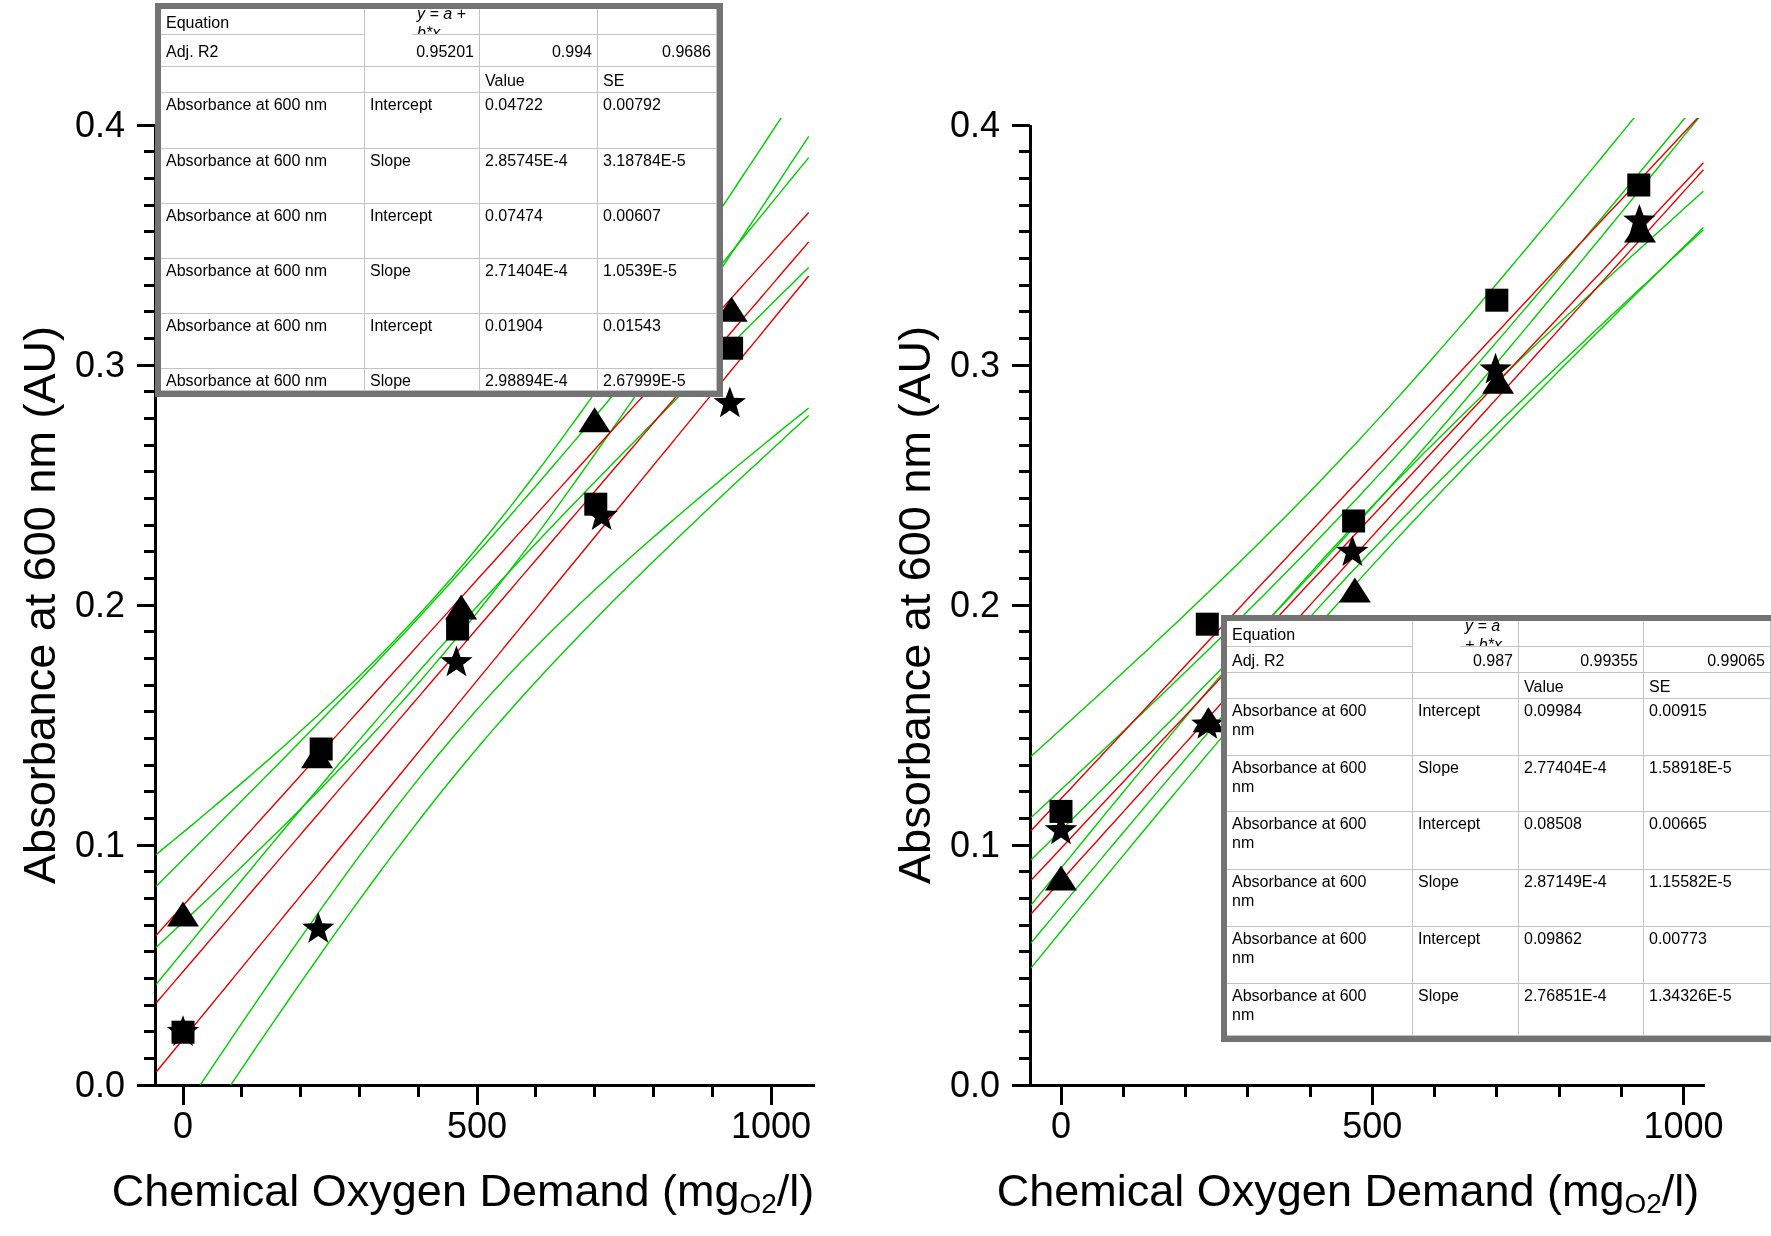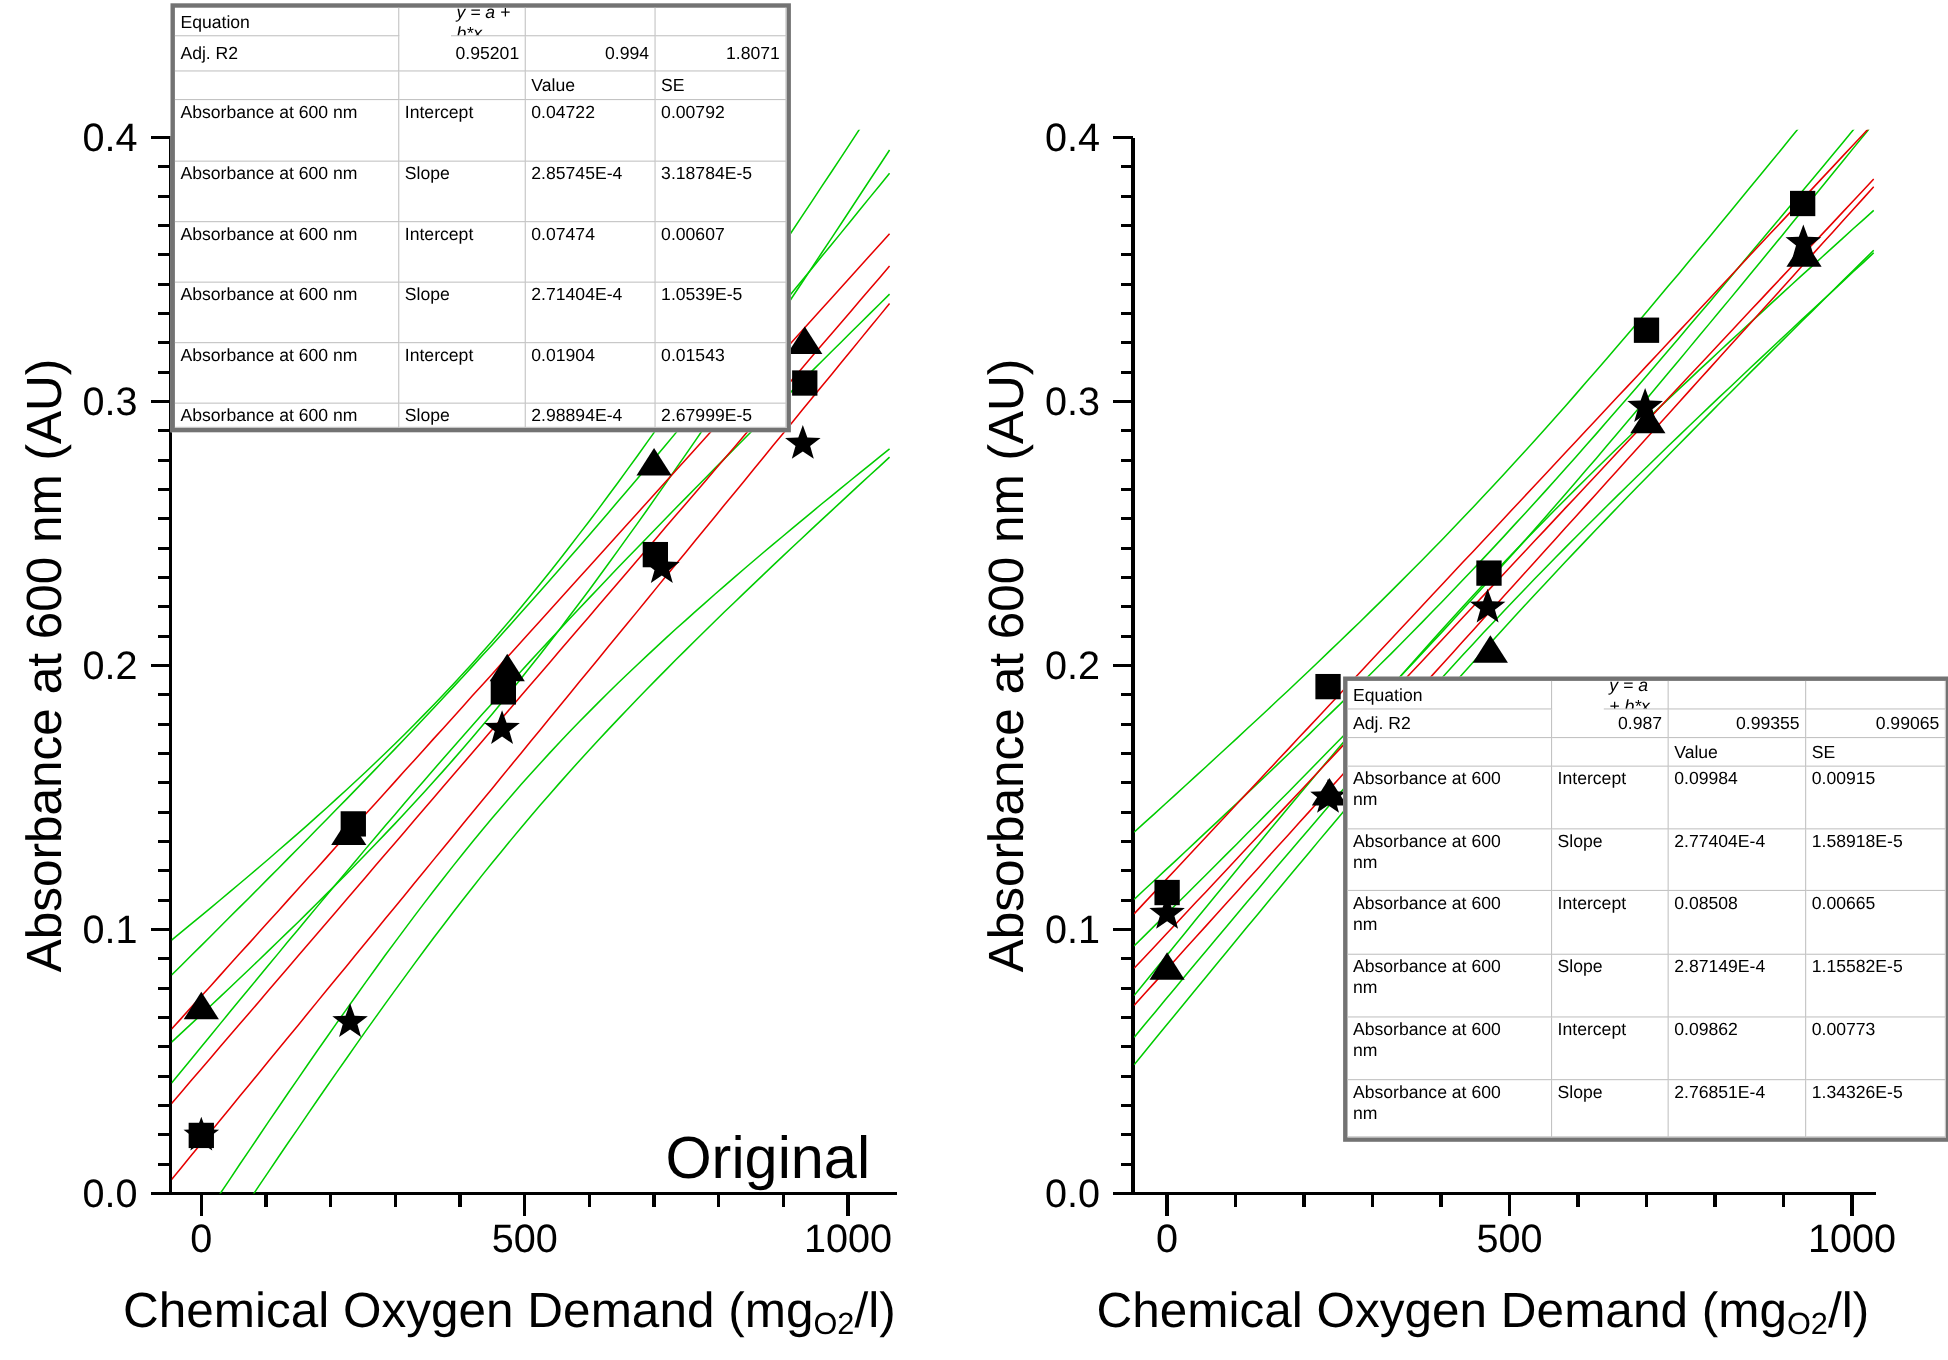--- a/index.html
+++ b/index.html
@@ -10,21 +10,21 @@
           font-size:45px;text-align:center;white-space:nowrap;}
   #yt0{left:-261px;top:575px;}
   #yt1{left:614px;top:575px;}
   .xtitle{position:absolute;font-size:45px;white-space:nowrap;transform:translateX(-50%);margin-top:20px;}
   #xt0{left:463px;top:1145px;}
   #xt1{left:1348px;top:1145px;}
   .sub{font-size:62%;vertical-align:-22%;}
   .plot-title{position:absolute;font-size:54px;white-space:nowrap;}
   #pt0{right:980px;top:1022px;}
   #pt1{right:6px;top:1008px;}
-  .stats-table{position:absolute;background:#ffffff;border:4px solid #737373;
+  .stats-table{position:absolute;background:#ffffff;border:6px solid #737373;
                font-size:16px;line-height:19px;}
   #tbl0{left:155px;top:3px;}
   #tbl1{left:1221px;top:615px;}
   .trow{display:grid;}
   .tcell{border-right:1px solid #c3c3c3;border-bottom:1px solid #c3c3c3;
          padding:2px 5px 0 5px;overflow:hidden;box-sizing:border-box;}
   .tcell.vcenter{display:flex;align-items:center;}
   .tcell.vcenter.ar{justify-content:flex-end;}
   .tcell.ar{text-align:left;}
   .tcell.eq{font-style:italic;margin-left:47px;}
@@ -226,34 +226,33 @@
         <path d="M0.00,-17.00L4.11,-5.66L16.17,-5.25L6.66,2.16L9.99,13.75L0.00,7.00L-9.99,13.75L-6.66,2.16L-16.17,-5.25L-4.11,-5.66Z" transform="translate(1639.3953999999999,221)"></path>
       </g>
     </svg>
 
   <div class="ytitle" id="yt0">Absorbance at 600 nm (AU)</div>
   <div class="ytitle" id="yt1">Absorbance at 600 nm (AU)</div>
 
   <div class="xtitle" id="xt0"><span>Chemical Oxygen Demand (mg</span><span class="sub">O2</span><span>/l)</span></div>
   <div class="xtitle" id="xt1"><span>Chemical Oxygen Demand (mg</span><span class="sub">O2</span><span>/l)</span></div>
 
-  <div class="plot-title" id="pt0">Original</div>
 
   <div class="stats-table" id="tbl0" style="width: 556px;">
       <div class="trow" style="grid-template-columns: 204px 115px 118px 119px; height: 26px;">
         <div class="tcell c0 vcenter">Equation</div>
         <div class="tcell c1 vcenter eq">y = a + b*x</div>
         <div class="tcell c2 vcenter"></div>
         <div class="tcell c3 vcenter"></div>
       </div>
       <div class="trow" style="grid-template-columns: 204px 115px 118px 119px; height: 32px;">
         <div class="tcell c0 vcenter">Adj. R2</div>
         <div class="tcell c1 vcenter ar">0.95201</div>
         <div class="tcell c2 vcenter ar">0.994</div>
-        <div class="tcell c3 vcenter ar">1.8071</div>
+        <div class="tcell c3 vcenter ar">0.9686</div>
       </div>
       <div class="trow" style="grid-template-columns: 204px 115px 118px 119px; height: 26px;">
         <div class="tcell c0 vcenter"></div>
         <div class="tcell c1 vcenter"></div>
         <div class="tcell c2 vcenter">Value</div>
         <div class="tcell c3 vcenter">SE</div>
       </div>
       <div class="trow" style="grid-template-columns: 204px 115px 118px 119px; height: 56px;">
         <div class="tcell c0">Absorbance at 600 nm</div>
         <div class="tcell c1">Intercept</div>

